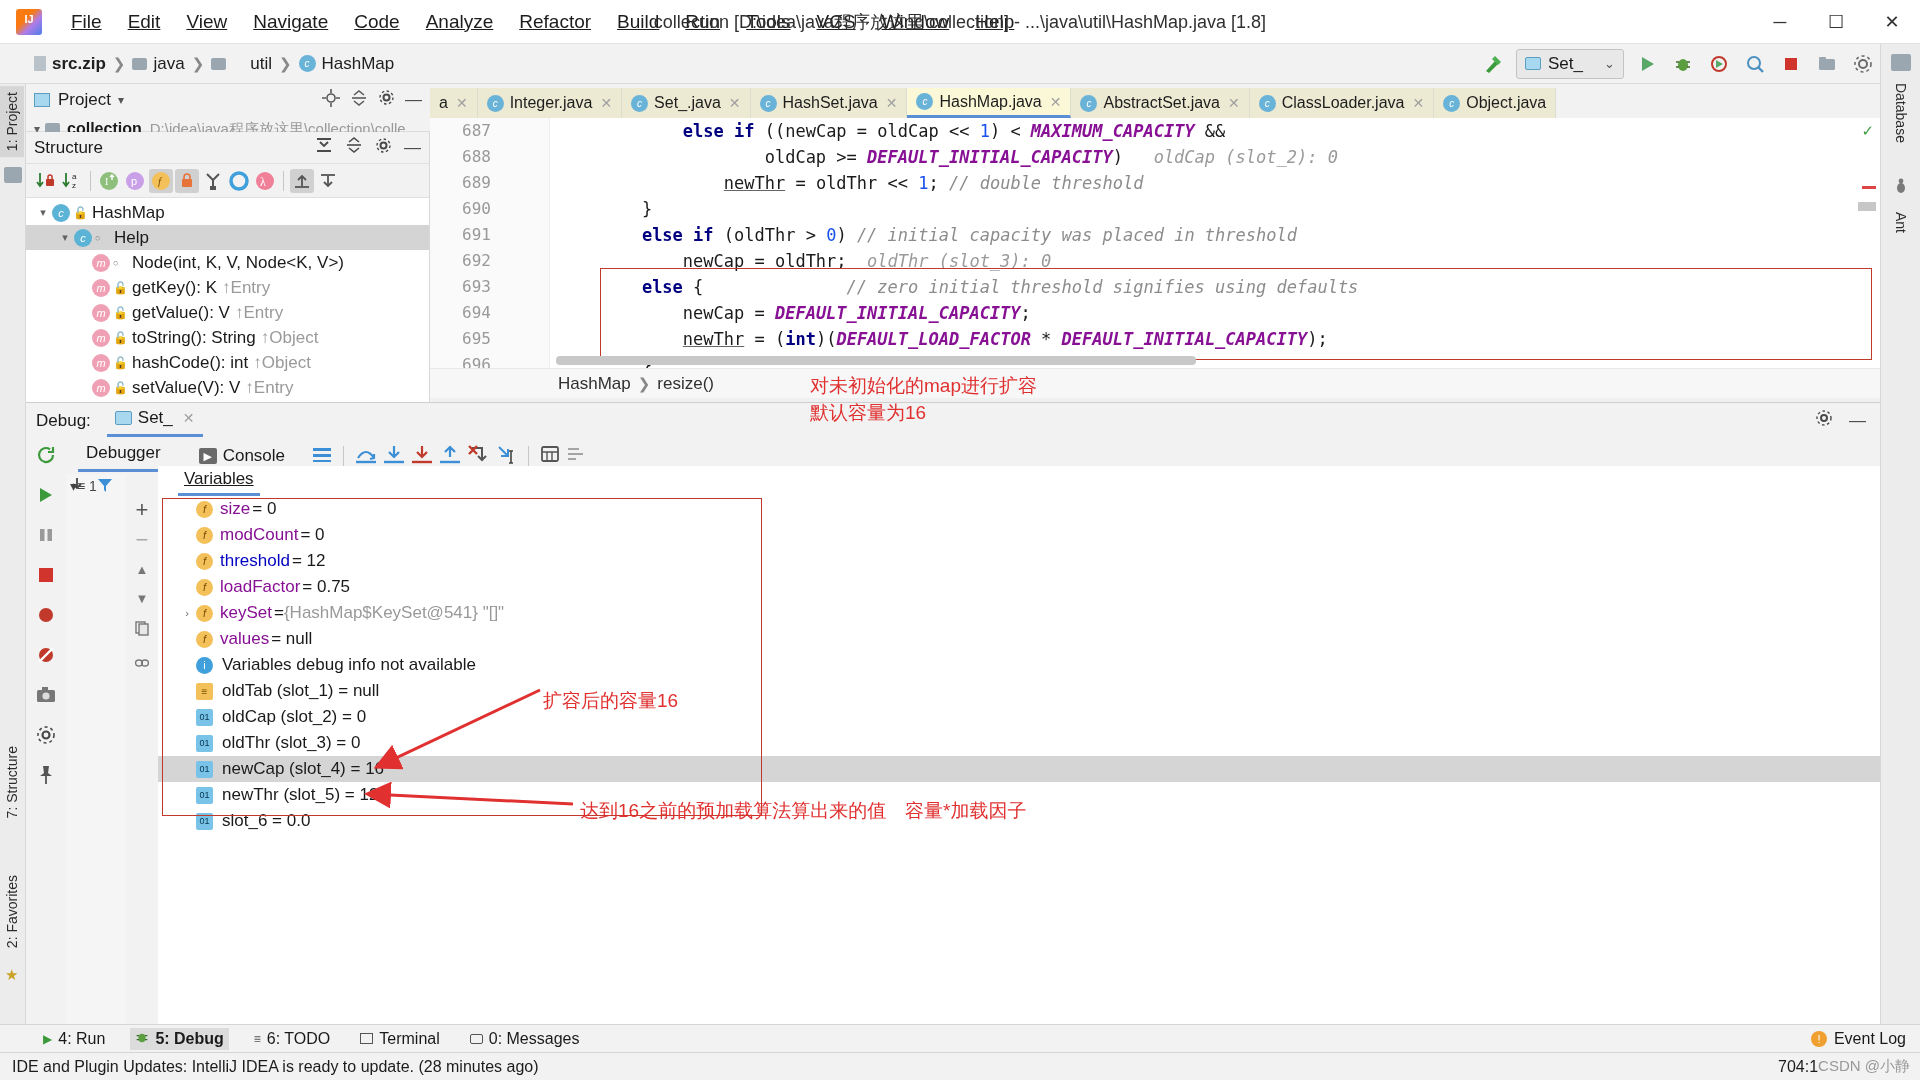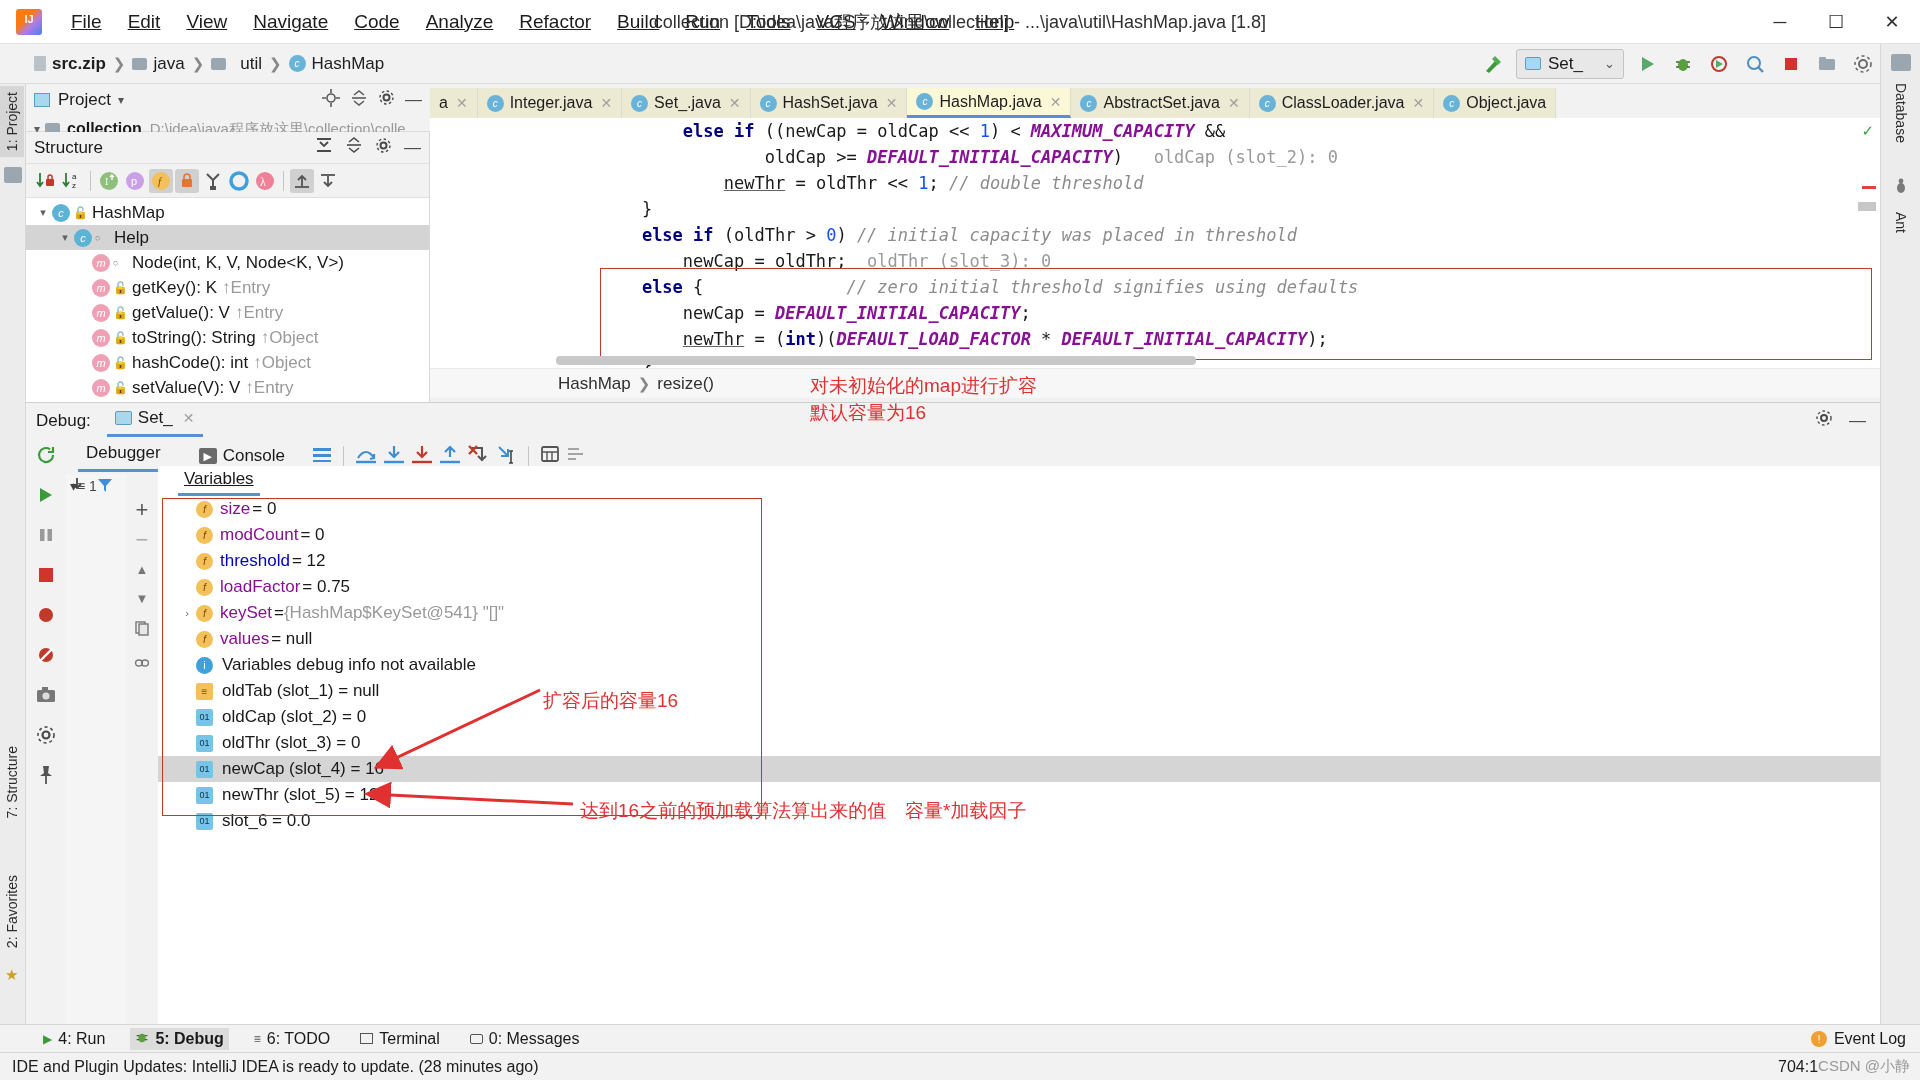--- a/index.html
+++ b/index.html
@@ -149,21 +149,21 @@
   }
   .code-area {
     position: absolute; left: 120px; top: 0; right: 0; height: 100%;
     font-family: "DejaVu Sans Mono", monospace; font-size: 17px;
   }
   .cline { height: 26px; line-height: 26px; white-space: pre; padding-left: 10px; }
   .kw { color: #000080; font-weight: bold; }
   .cst { color: #871094; font-style: italic; font-weight: bold; }
   .num { color: #1750eb; }
   .cmt { color: #8c8c8c; font-style: italic; }
-  .hint { color: #9a9a9a; }
+  .hint { color: #9a9a9a; font-style: italic; }
   .und { text-decoration: underline; text-decoration-color:#666; }
   .redbox {
     position: absolute; border: 1px solid #c0392b; pointer-events: none;
   }
   .breadcrumb-ed {
     position: absolute; left: 430px; top: 368px; right: 40px; height: 30px;
     background: #f7f7f7; display: flex; align-items: center;
     padding-left: 128px; font-size: 17px; color: #303030;
     border-top: 1px solid #e8e8e8;
   }
@@ -303,21 +303,21 @@
   <div class="navbar">
     <div style="width:34px"></div>
     <div class="crumb">
       <span class="zip-ico"></span>
       <span style="font-weight:bold;margin-left:6px;">src.zip</span>
       <span class="crumb-sep">❯</span>
       <span class="folder-ico"></span>
       <span style="margin-left:6px;">java</span>
       <span class="crumb-sep">❯</span>
       <span class="folder-ico"></span>
-      <span style="margin-left:14px;">util</span>
+      <span style="margin-left:24px;">util</span>
       <span class="crumb-sep">❯</span>
       <span class="cico">c</span>
       <span style="margin-left:6px;">HashMap</span>
     </div>
     <div class="nav-right">
       <div class="tb-ico">
         <svg width="22" height="22" viewBox="0 0 22 22">
             <path d="M4 18 L13 8 L16 11 L7 20 Z" fill="#3c9a3c"></path>
             <path d="M13 3 L19 9 L16 12 L10 6 Z" fill="#4caf50"></path>
           </svg>
@@ -602,20 +602,32 @@
       <span>ClassLoader.java</span>
       <span class="x">✕</span>
     </div>
     <div class="etab">
       <span class="cico">c</span>
       <span>Object.java</span>
     </div>
   </div>
 
   <div class="editor">
+    <div class="gutter">
+      <div class="lnum">687</div>
+      <div class="lnum">688</div>
+      <div class="lnum">689</div>
+      <div class="lnum">690</div>
+      <div class="lnum">691</div>
+      <div class="lnum">692</div>
+      <div class="lnum">693</div>
+      <div class="lnum">694</div>
+      <div class="lnum">695</div>
+      <div class="lnum">696</div>
+    </div>
     <div class="code-area" id="code-area">
         <div class="cline"><span>            </span><span class="kw">else if </span><span>((newCap = oldCap &lt;&lt; </span><span class="num">1</span><span>) &lt; </span><span class="cst">MAXIMUM_CAPACITY</span><span> &amp;&amp;</span></div>
         <div class="cline"><span>                    oldCap &gt;= </span><span class="cst">DEFAULT_INITIAL_CAPACITY</span><span>)   </span><span class="hint">oldCap (slot_2): 0</span></div>
         <div class="cline"><span>                </span><span class="und">newThr</span><span> = oldThr &lt;&lt; </span><span class="num">1</span><span>; </span><span class="cmt">// double threshold</span></div>
         <div class="cline"><span>        }</span></div>
         <div class="cline"><span>        </span><span class="kw">else if </span><span>(oldThr &gt; </span><span class="num">0</span><span>) </span><span class="cmt">// initial capacity was placed in threshold</span></div>
         <div class="cline"><span>            newCap = oldThr;  </span><span class="hint">oldThr (slot_3): 0</span></div>
         <div class="cline"><span>        </span><span class="kw">else </span><span>{              </span><span class="cmt">// zero initial threshold signifies using defaults</span></div>
         <div class="cline"><span>            newCap = </span><span class="cst">DEFAULT_INITIAL_CAPACITY</span><span>;</span></div>
         <div class="cline"><span>            </span><span class="und">newThr</span><span> = (</span><span class="kw">int</span><span>)(</span><span class="cst">DEFAULT_LOAD_FACTOR</span><span> * </span><span class="cst">DEFAULT_INITIAL_CAPACITY</span><span>);</span></div>

